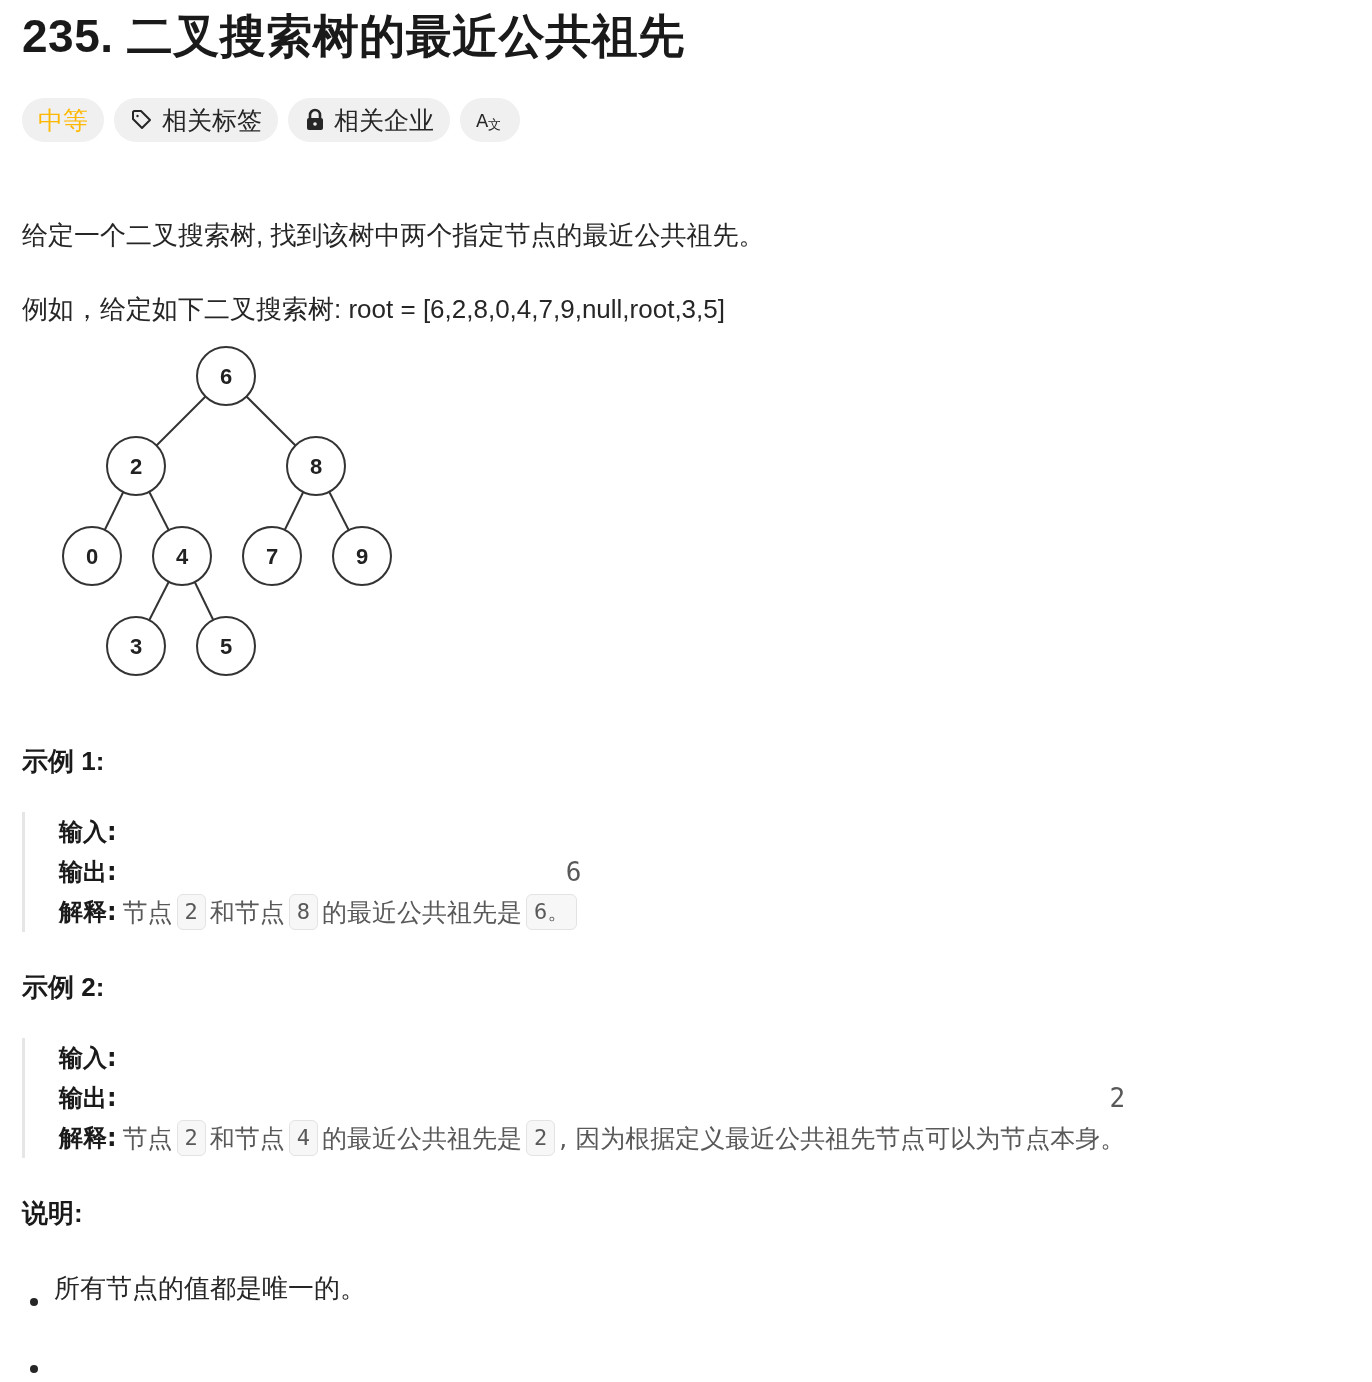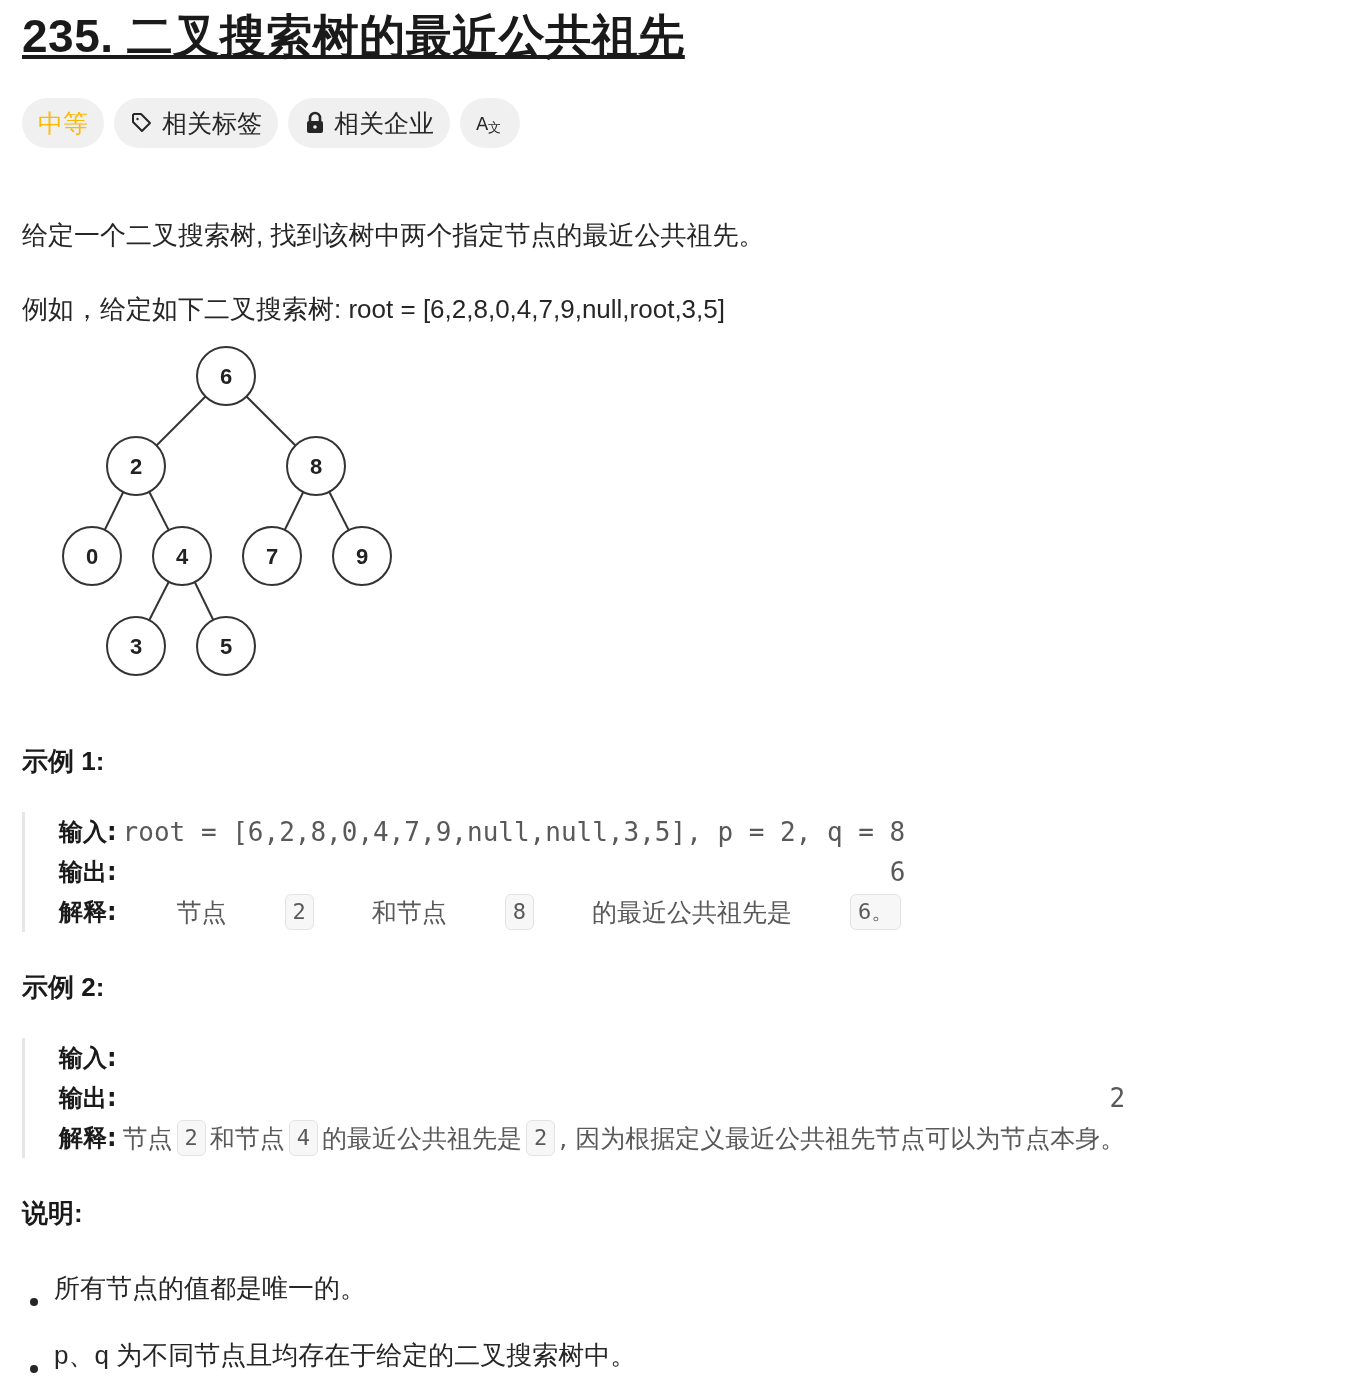--- a/index.html
+++ b/index.html
@@ -6,25 +6,24 @@
   html, body { background: #ffffff; }
   body {
     width: 1372px; height: 1382px; overflow: hidden; position: relative;
     font-family: "Liberation Sans", "DejaVu Sans", sans-serif;
     color: #262626;
   }
   .title {
     position: absolute; left: 22px; top: 8px;
     font-size: 46px; font-weight: bold; color: #1a1a1a; letter-spacing: 0.5px;
     line-height: 56px;
-    text-decoration: underline;
   }
   .tags { position: absolute; left: 22px; top: 98px; display: flex; gap: 10px; }
   .tag {
-    height: 50px; border-radius: 25px; background: #f0f0f0;
+    height: 44px; border-radius: 25px; background: #f0f0f0;
     display: flex; align-items: center; gap: 8px; padding: 0 16px;
     font-size: 25px; color: #262626; cursor: pointer;
   }
   .tag.difficulty { color: #ffb800; padding: 0 16px; }
   .tag svg { display: block; }
   .tag.translate { width: 60px; justify-content: center; padding: 0; font-size: 22px; }
   .para { position: absolute; left: 22px; font-size: 26px; color: #262626; line-height: 36px; margin-top: 35px; }
   .tree { position: absolute; left: 58px; top: 344px; }
   .h3 { position: absolute; left: 22px; font-size: 26px; font-weight: bold; color: #1a1a1a; }
   .example {
@@ -129,21 +128,21 @@
       </g>
       <g>
         <circle cx="168" cy="302" r="29" fill="#fff" stroke="#333" stroke-width="2"></circle>
         <text x="168" y="310" text-anchor="middle" font-size="22" font-family="Liberation Sans, sans-serif" font-weight="bold" fill="#222">5</text>
       </g>
     </svg>
 </div>
 
 <div class="h3" style="top:744px">示例 1:</div>
 <div class="example" style="top:812px">
-  <div class="ex-line"><span class="ex-label">输入:</span><span class="mono">root = [6,2,8,0,4,7,9,null,null,3,5], p = 2, q = 8</span></div>
+  <div class="ex-line"><span class="ex-label">输入:</span></div>
   <div class="ex-line"><span class="ex-label">输出:</span><span class="mono">6</span></div>
   <div class="ex-line"><span class="ex-label">解释:</span>
     <span class="cjk">节点</span>
     <span class="chip">2</span>
     <span class="cjk">和节点</span>
     <span class="chip">8</span>
     <span class="cjk">的最近公共祖先是</span>
     <span class="chip">6。</span>
   </div>
 </div>
@@ -164,15 +163,14 @@
 </div>
 
 <div class="h3" style="top:1196px">说明:</div>
 <div class="list" style="top:1266px">
   <div class="li">
       <span class="bullet"></span>
       <span>所有节点的值都是唯一的。</span>
     </div>
   <div class="li" style="margin-top:27px">
       <span class="bullet"></span>
-      <span>p、q 为不同节点且均存在于给定的二叉搜索树中。</span>
     </div>
 </div>
 
 </body></html>

